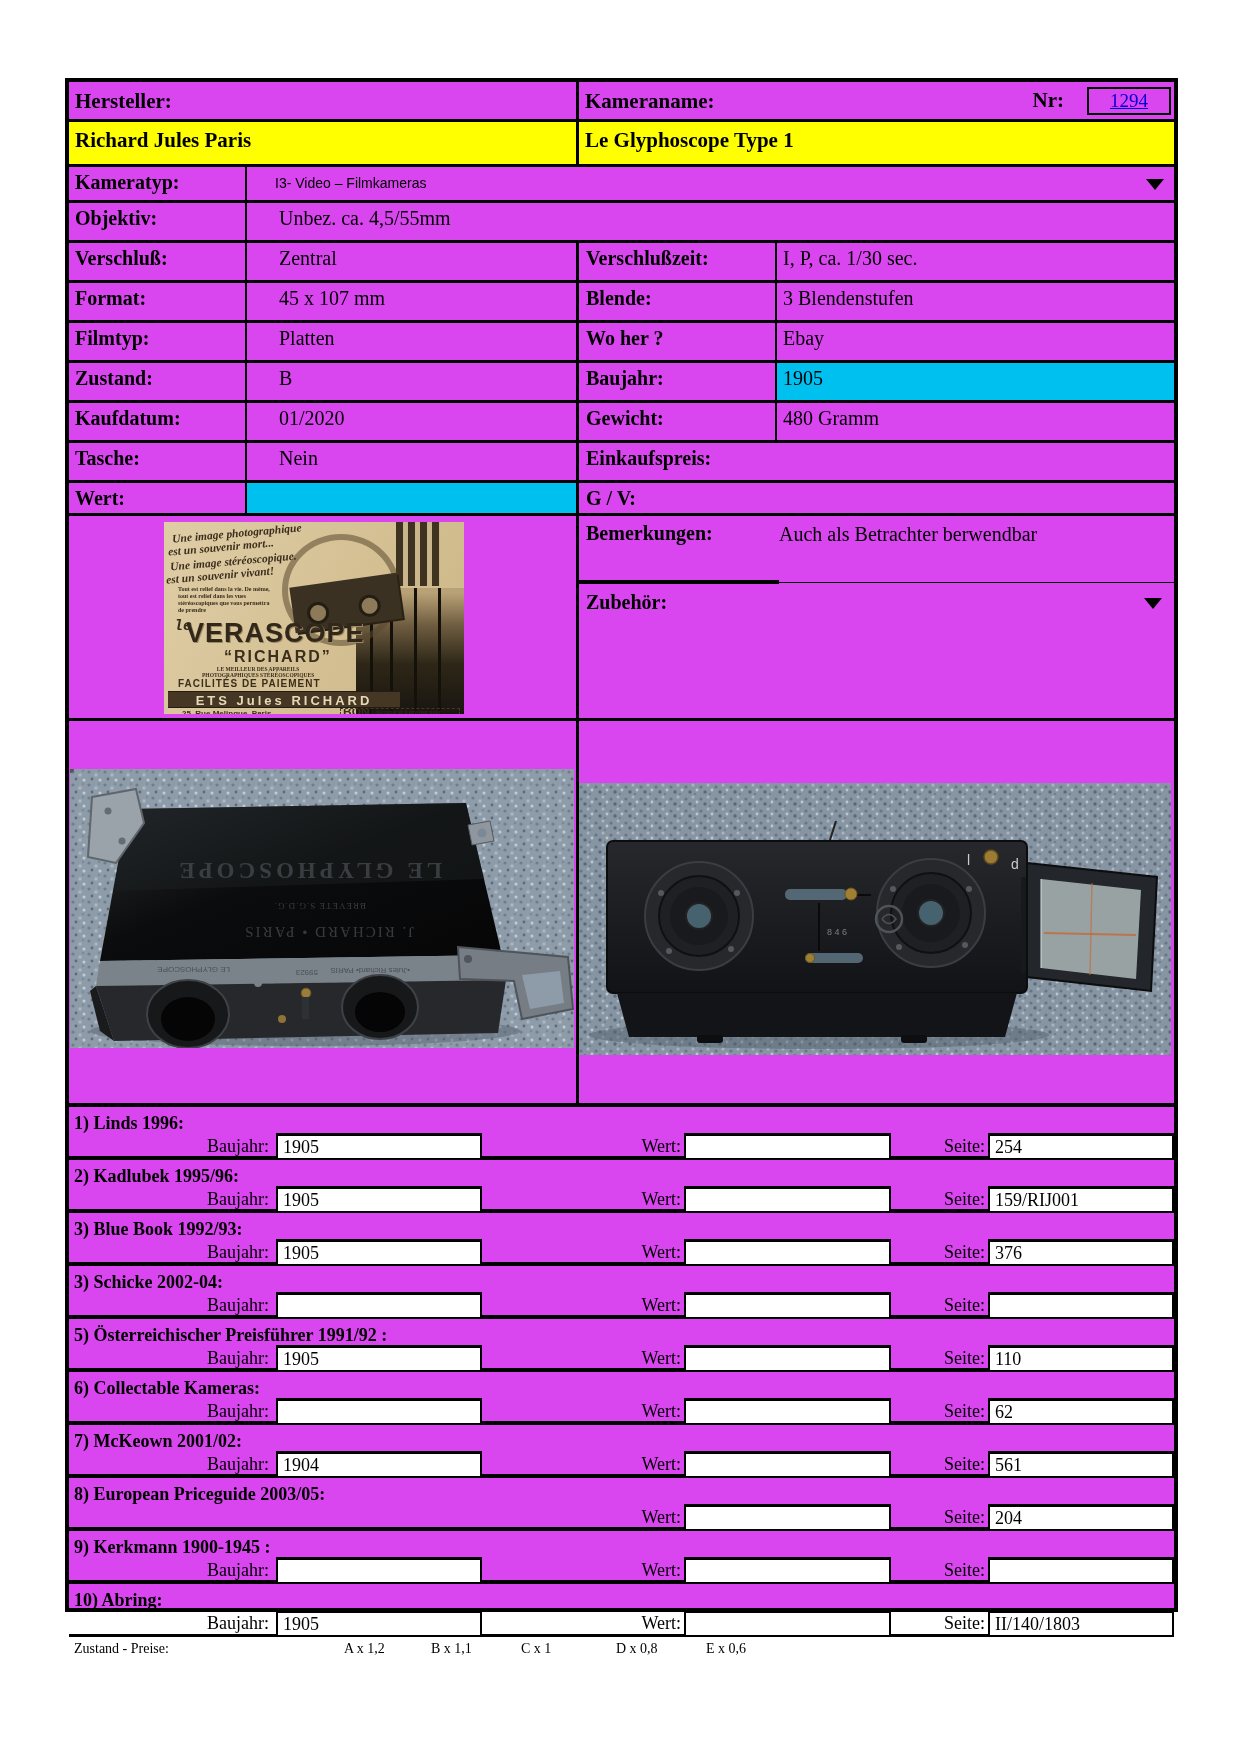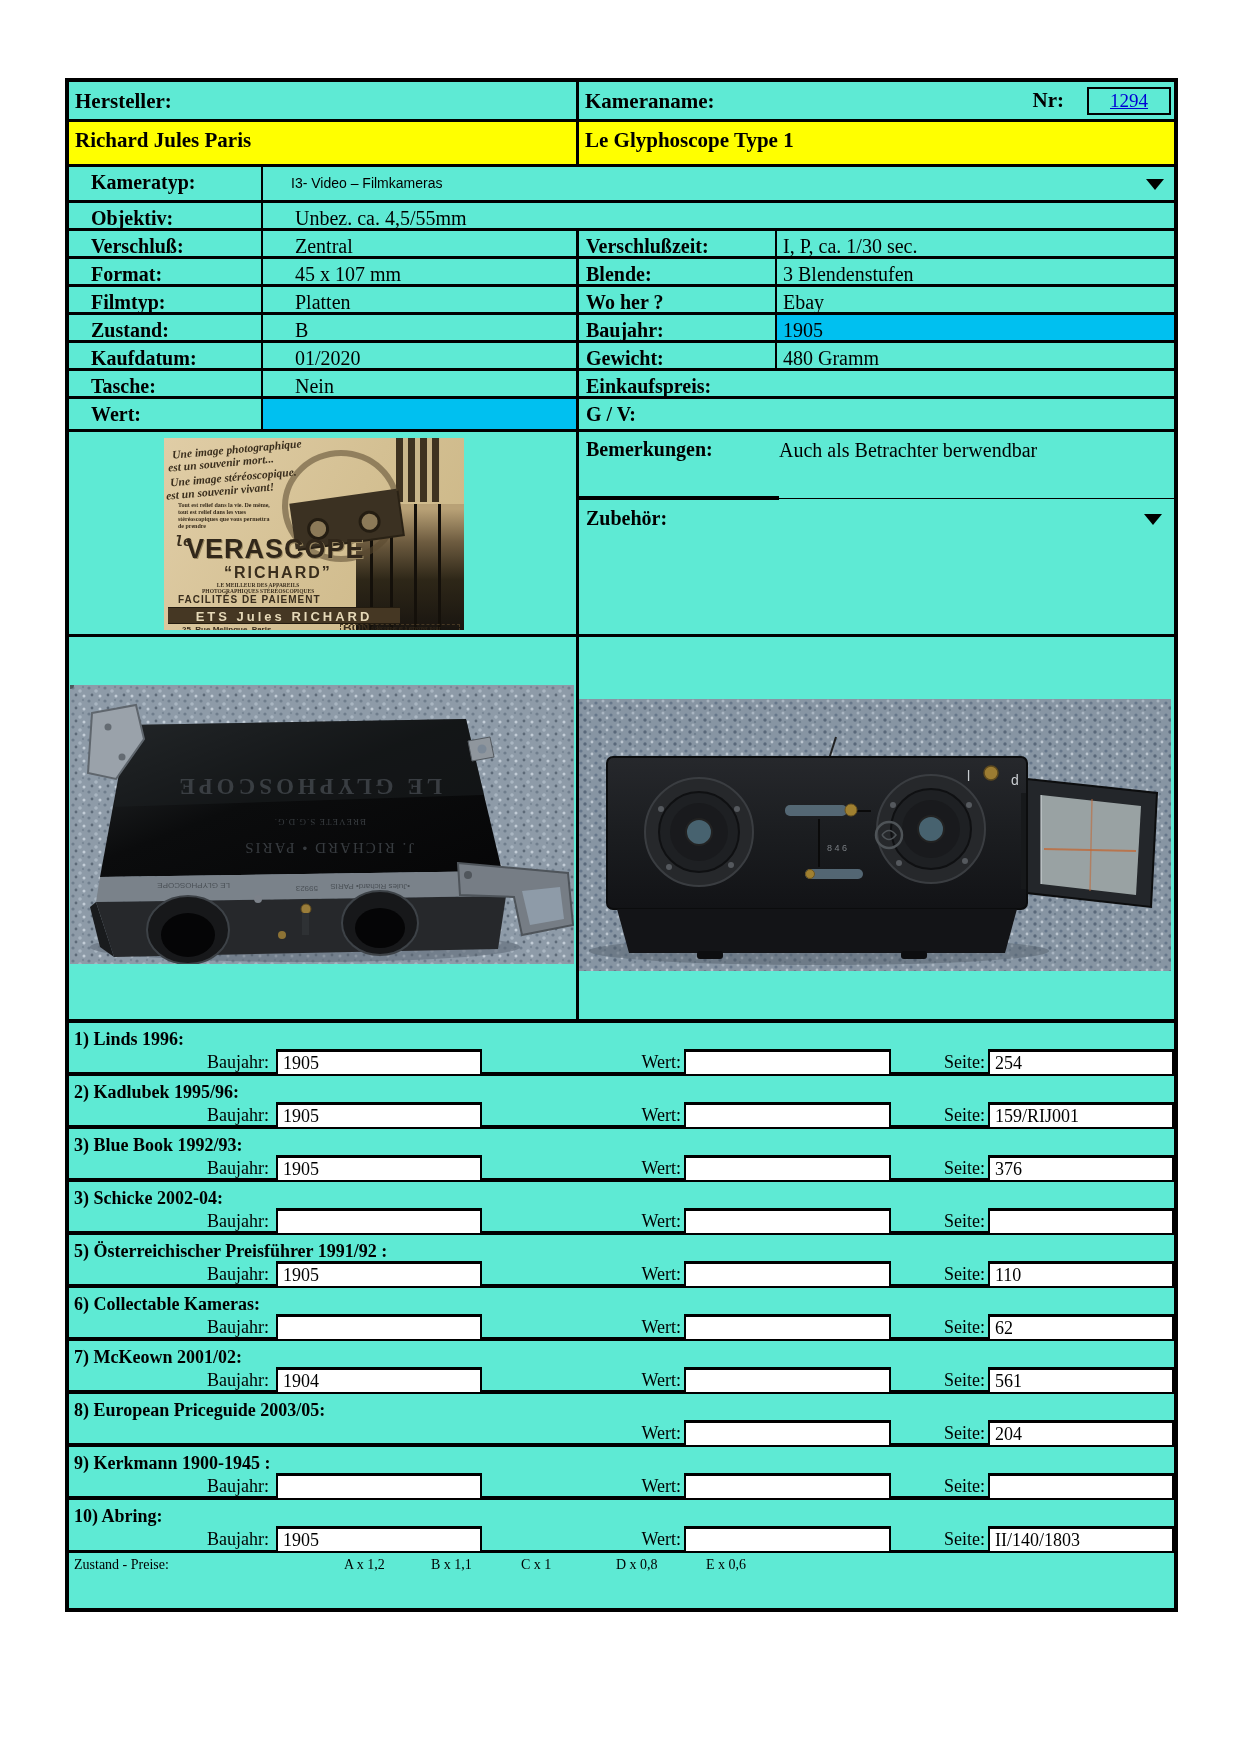--- a/index.html
+++ b/index.html
@@ -1,28 +1,28 @@
 <!DOCTYPE html>
 <html><head>
 <meta charset="utf-8">
 <style>
   * { margin:0; padding:0; box-sizing:border-box; }
   html,body { background:#fff; }
   body { width:1240px; height:1754px; position:relative; font-family:"Liberation Serif", serif; color:#000; }
 
-  .sheet { position:absolute; left:65px; top:78px; width:1113px; height:1534px; border:4px solid #000; background:#5eead4; }
+  .sheet { position:absolute; left:65px; top:78px; width:1113px; height:1534px; border:4px solid #000; background:#d946ef; }
 
   .row { display:flex; width:1105px; border-bottom:3px solid #000; position:relative; }
-  .h40{height:40px} .h38{height:45px} .h36{height:36px} .h32{height:28px} .h33{height:33px}
+  .h40{height:40px} .h38{height:45px} .h36{height:36px} .h32{height:40px} .h33{height:33px}
   .h205{height:205px} .h386{height:386px}
 
   .lcell { width:510px; border-right:3px solid #000; display:flex; position:relative; }
   .rcell { flex:1; display:flex; position:relative; }
 
-  .flab { width:178px; border-right:2px solid #000; font-weight:bold; font-size:20px; line-height:26px; padding:2px 0 0 6px;margin-left:16px; }
+  .flab { width:178px; border-right:2px solid #000; font-weight:bold; font-size:20px; line-height:26px; padding:2px 0 0 6px; }
   .rlab { width:198px; border-right:2px solid #000; font-weight:bold; font-size:20px; line-height:26px; padding:2px 0 0 7px; }
   .rlab.noborder, .flab.noborder { border-right:none; }
   .val  { flex:1; font-size:20px; line-height:26px; padding:2px 0 0 32px; }
   .rval { flex:1; font-size:20px; line-height:26px; padding:2px 0 0 6px; }
   .cyanbg { background:#00c0f0; }
 
   .biglab { font-weight:bold; font-size:21px; line-height:30px; padding:4px 0 0 6px; }
   .yellow { background:#ffff00; }
   .yellow .biglab { line-height:28px; }
 

